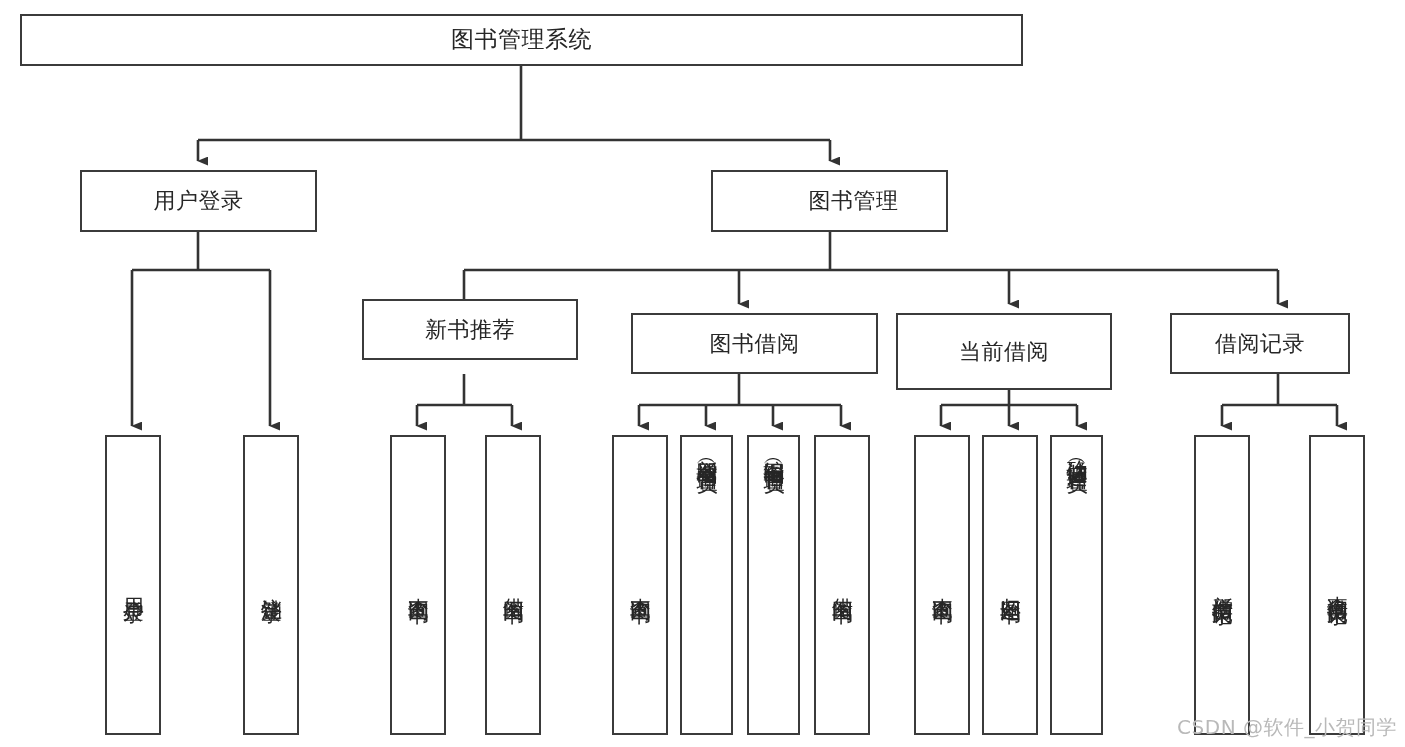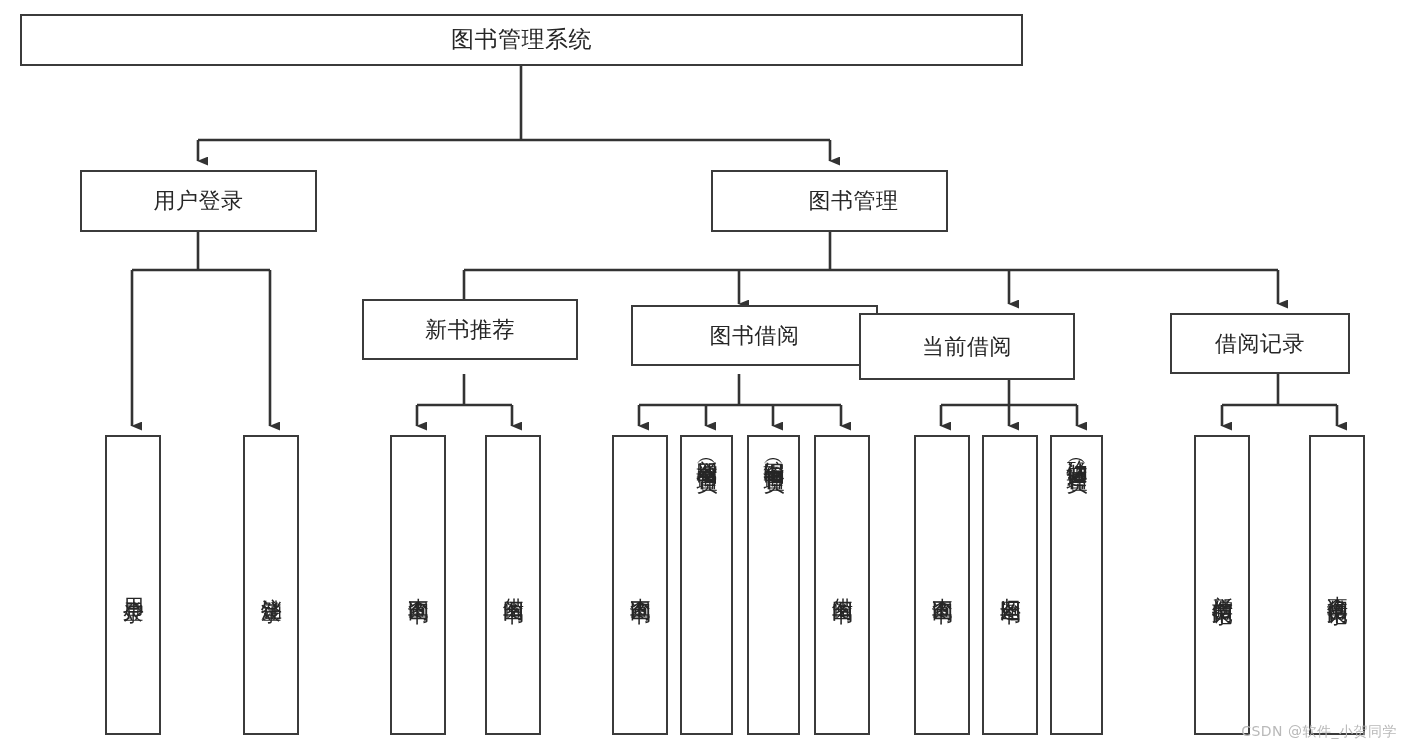--- a/index.html
+++ b/index.html
@@ -63,21 +63,21 @@
     max-height: 100%;
   }
   .node.leaf.center-v {
     align-items: center;
     padding-top: 0;
   }
   .watermark {
     position: absolute;
     right: 8px;
     bottom: 6px;
-    font-size: 14px;
+    font-size: 20px;
     color: #b9b9b9;
     white-space: nowrap;
     letter-spacing: 0.5px;
   }
 </style>
 </head>
 <body>
 
 <div id="diagram-root">
 
@@ -143,24 +143,24 @@
   <div class="node branch" style="left:80px; top:170px; width:237px; height:62px;">
     <span class="node-label">用户登录</span>
   </div>
   <div class="node branch" style="left:711px; top:170px; width:237px; height:62px;padding-left:48px;">
     <span class="node-label">图书管理</span>
   </div>
 
   <div class="node branch" style="left:362px; top:299px; width:216px; height:61px;">
     <span class="node-label">新书推荐</span>
   </div>
-  <div class="node branch" style="left:631px; top:305px; width:247px; height:61px;">
+  <div class="node branch" style="left:631px; top:313px; width:247px; height:61px;">
     <span class="node-label">图书借阅</span>
   </div>
-  <div class="node branch" style="left:859px; top:313px; width:216px; height:67px;">
+  <div class="node branch" style="left:896px; top:313px; width:216px; height:77px;">
     <span class="node-label">当前借阅</span>
   </div>
   <div class="node branch" style="left:1170px; top:313px; width:180px; height:61px;">
     <span class="node-label">借阅记录</span>
   </div>
 
   <div class="node leaf center-v" style="left:105px; top:435px; width:56px; height:300px;">
     <span class="node-label">用户登录</span>
   </div>
   <div class="node leaf center-v" style="left:243px; top:435px; width:56px; height:300px;">

